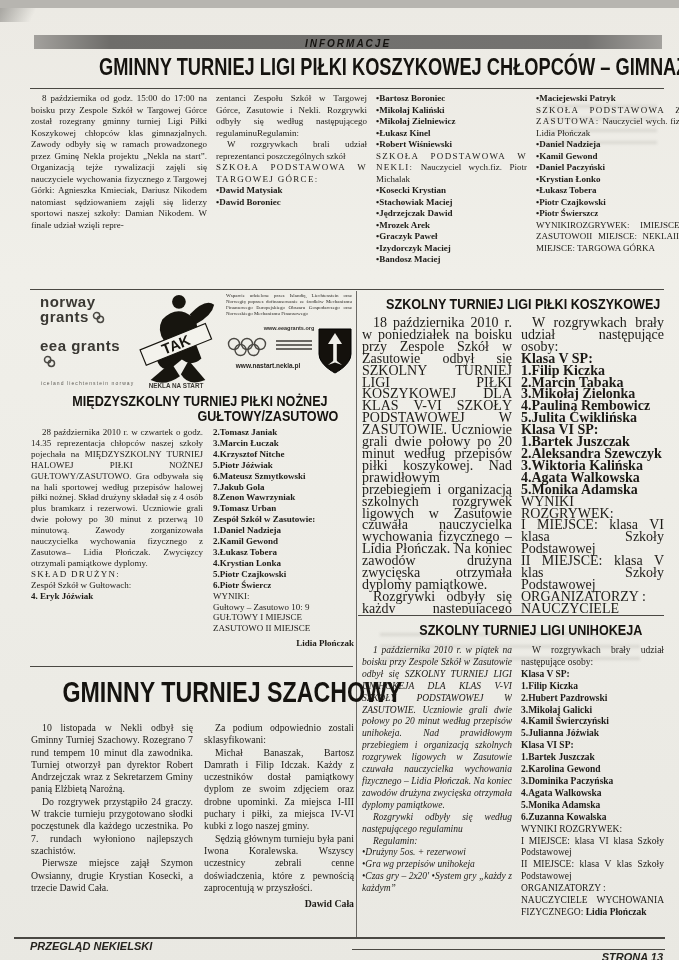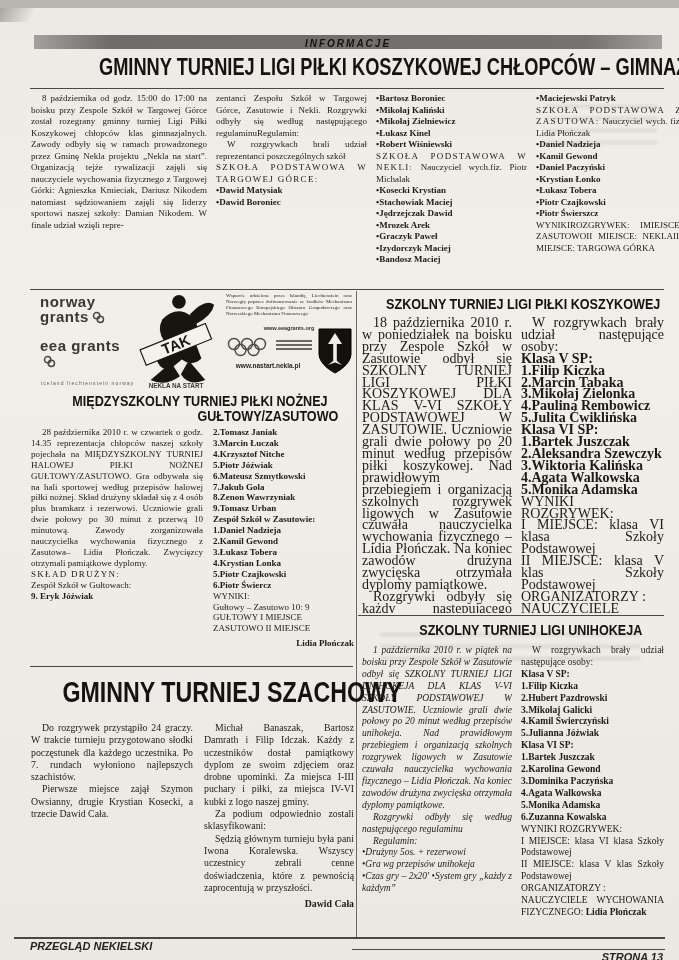--- a/index.html
+++ b/index.html
@@ -207,21 +207,21 @@
 
   <div class="sec-title foot-title">
     <span class="cond">MIĘDZYSZKOLNY TURNIEJ PIŁKI NOŻNEJ</span><br>
     <span class="cond">GUŁTOWY/ZASUTOWO</span>
   </div>
   <div class="cols foot-cols">
     <div class="col ca">
       <p class="p ind">28 października 2010 r. w czwartek o godz. 14.35 reprezentacja chłopców naszej szkoły pojechała na MIĘDZYSZKOLNY TURNIEJ HALOWEJ PIŁKI NOŻNEJ GUŁTOWY/ZASUTOWO. Gra odbywała się na hali sportowej według przepisów halowej piłki nożnej. Skład drużyny składał się z 4 osób plus bramkarz i rezerwowi. Uczniowie grali dwie połowy po 30 minut z przerwą 10 minutową. Zawody zorganizowała nauczycielka wychowania fizycznego z Zasutowa– Lidia Płończak. Zwycięzcy otrzymali pamiątkowe dyplomy.</p>
       <div class="sp">SKŁAD DRUŻYN:</div>
       <div>Zespół Szkół w Gułtowach:</div>
-      <div class="bold">9. Eryk Jóźwiak</div>
+      <div class="bold">4. Eryk Jóźwiak</div>
     </div>
     <div class="col cb">
       <div class="lines bold">2.Tomasz Janiak
 3.Marcin Łuczak
 4.Krzysztof Nitche
 5.Piotr Jóźwiak
 6.Mateusz Szmytkowski
 7.Jakub Gola
 8.Zenon Wawrzyniak
 9.Tomasz Urban</div>
@@ -240,26 +240,27 @@
     </div>
   </div>
 
   <div class="rule" style="left:30px;top:658px;width:323px;height:1px;"></div>
 
   <div class="sec-title big-title chess-title">
     <span class="cond">GMINNY TURNIEJ SZACHOWY</span>
   </div>
   <div class="cols chess-cols">
     <div class="col ca">
+      <p class="p ind">10 listopada w Nekli odbył się Gminny Turniej Szachowy. Rozegrano 7 rund tempem 10 minut dla zawodnika. Turniej otworzył pan dyrektor Robert Andrzejczak wraz z Sekretarzem Gminy panią Elżbietą Narożną.</p>
       <p class="p ind">Do rozgrywek przystąpiło 24 graczy. W trakcie turnieju przygotowano słodki poczęstunek dla każdego uczestnika. Po 7. rundach wyłoniono najlepszych szachistów.</p>
       <p class="p ind">Pierwsze miejsce zajął Szymon Owsianny, drugie Krystian Kosecki, a trzecie Dawid Cała.</p>
     </div>
     <div class="col cb">
+      <p class="p ind">Za podium odpowiednio zostali sklasyfikowani:</p>
       <p class="p ind">Michał Banaszak, Bartosz Damrath i Filip Idczak. Każdy z uczestników dostał pamiątkowy dyplom ze swoim zdjęciem oraz drobne upominki. Za miejsca I-III puchary i piłki, za miejsca IV-VI kubki z logo naszej gminy.</p>
-      <p class="p ind">Za podium odpowiednio zostali sklasyfikowani:</p>
       <p class="p ind">Sędzią głównym turnieju była pani Iwona Koralewska. Wszyscy uczestnicy zebrali cenne doświadczenia, które z pewnością zaprocentują w przyszłości.</p>
       <div class="sig">Dawid Cała</div>
     </div>
   </div>
 
   <div class="sec-title basket-title">
     <span class="cond">SZKOLNY TURNIEJ LIGI PIŁKI KOSZYKOWEJ</span>
   </div>
   <div class="cols basket-cols">
     <div class="col ca">

